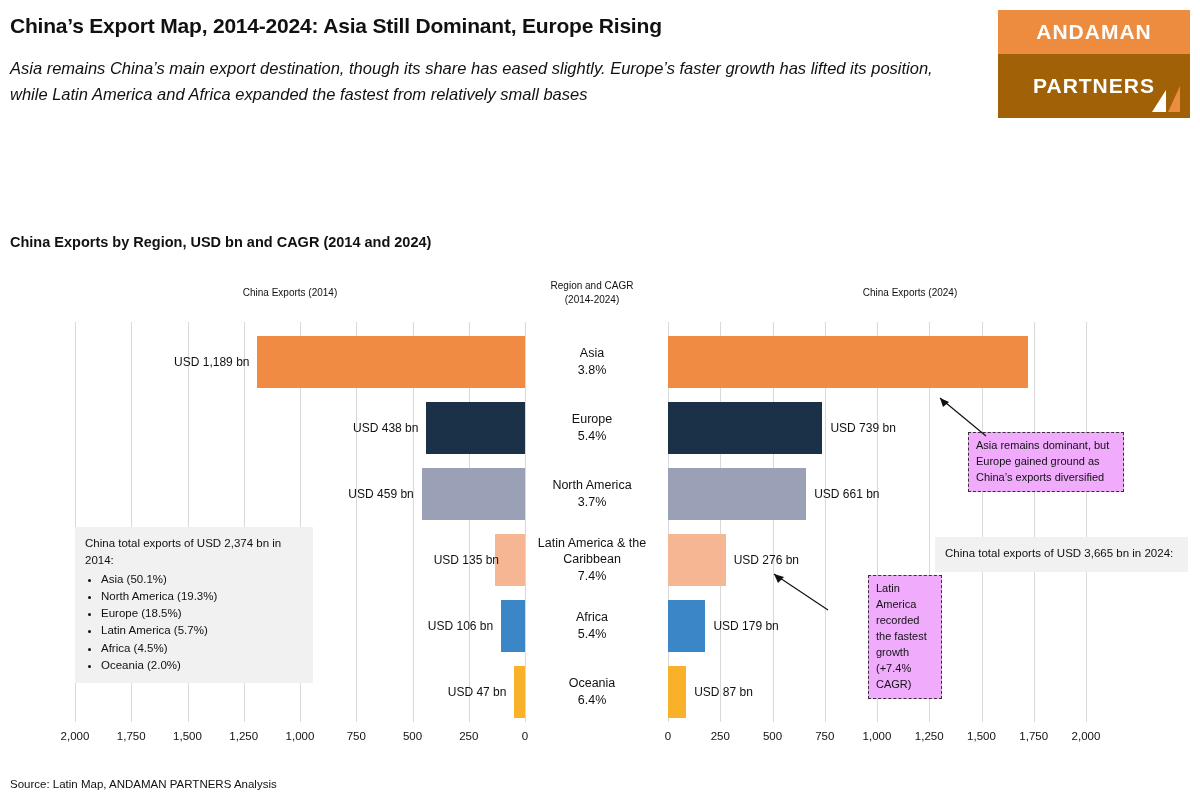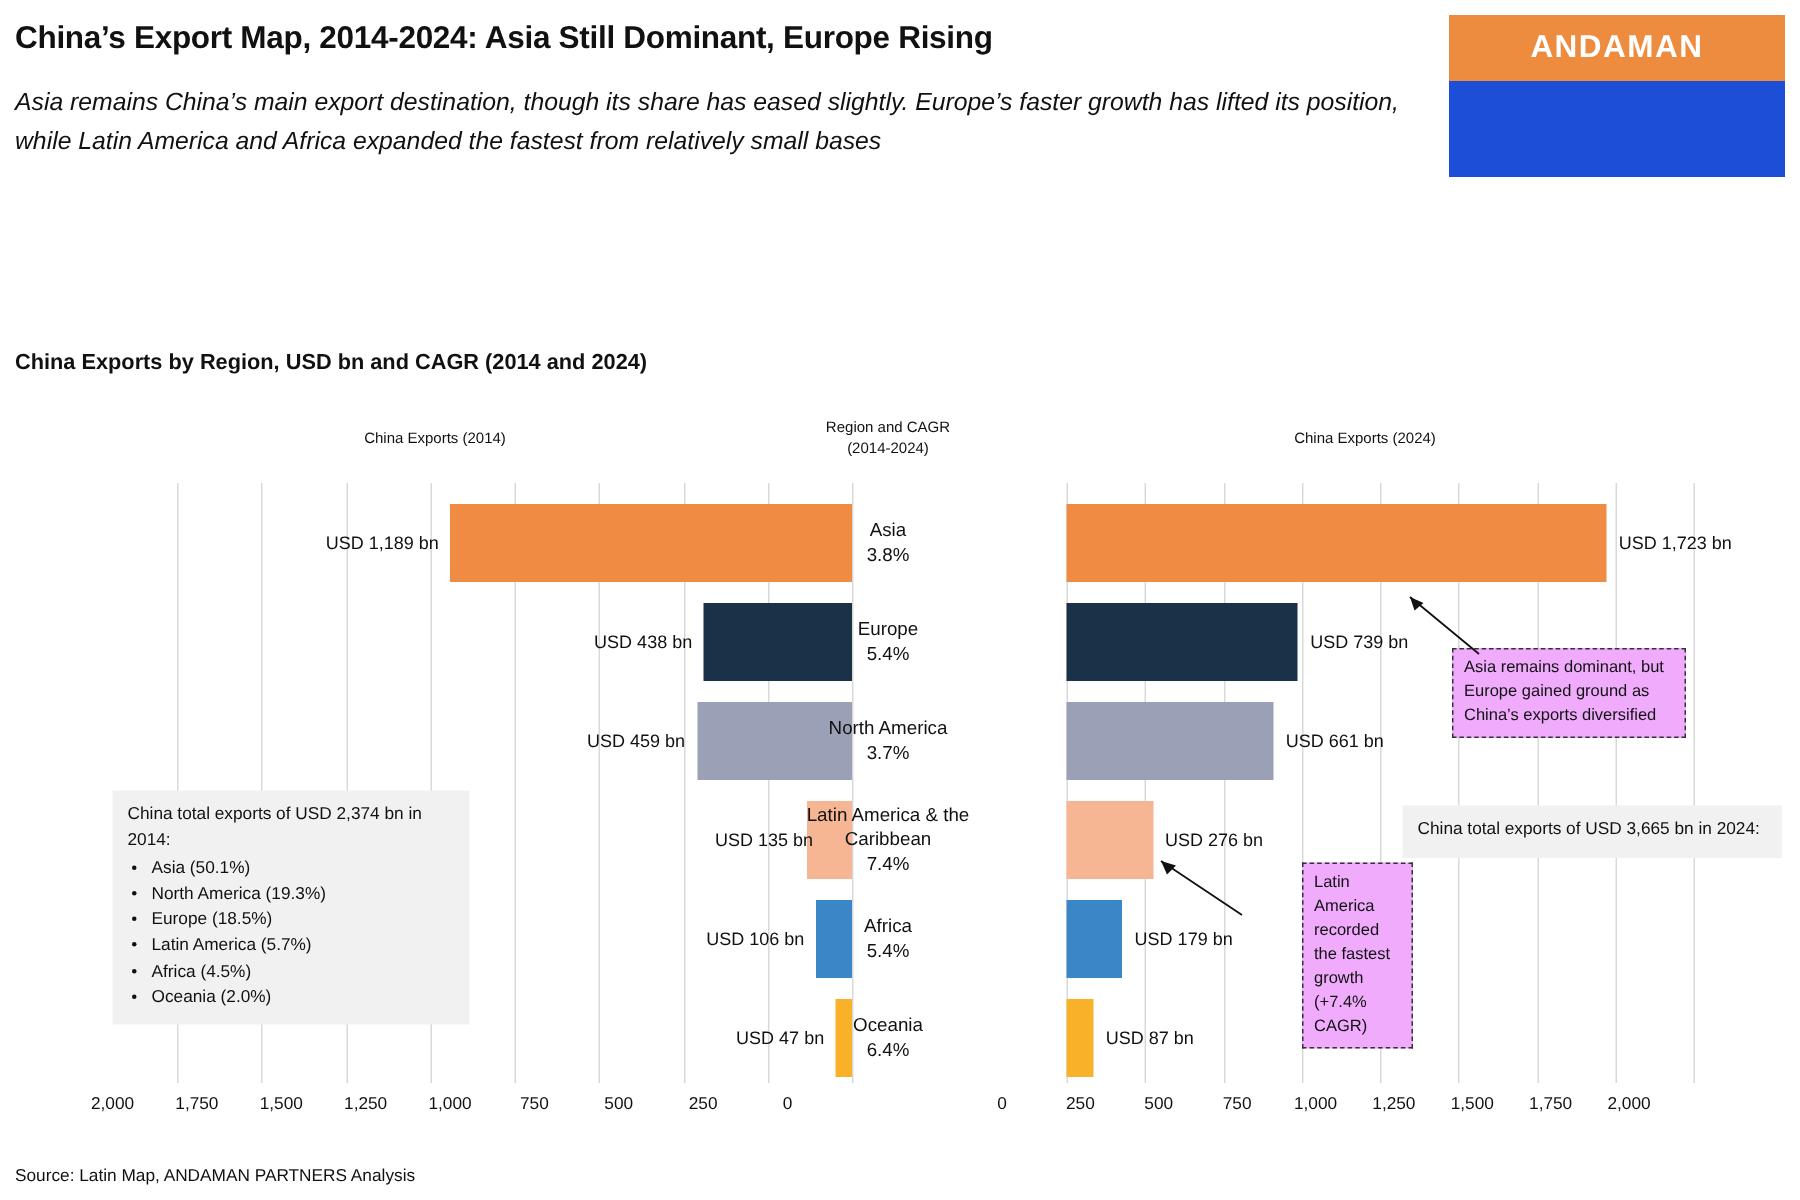--- a/index.html
+++ b/index.html
@@ -36,23 +36,23 @@
     font-style: italic;
     line-height: 1.55;
     color: #111111;
   }
 
   
   .logo {
     position: absolute;
     right: 10px;
     top: 10px;
-    width: 224px;
+    width: 192px;
     height: 108px;
-    background: #1d4ed8;
+    background: #a16207;
     overflow: hidden;
   }
   .logo-top {
     height: 44px;
     background: #ed8b3f;
     display: flex;
     align-items: center;
     justify-content: center;
   }
   .logo-top span {
@@ -103,21 +103,20 @@
   }
   #hdr-left  { left: 140px; top: 286px; width: 300px; }
   #hdr-mid   { left: 492px; top: 279px; width: 200px; }
   #hdr-right { left: 760px; top: 286px; width: 300px; }
 
   
   .plot {
     position: absolute;
     top: 322px;
     height: 400px;
-    margin-left: 43px;
   }
   #plot-left  { left: 75px;  width: 450px; }
   #plot-right { left: 668px; width: 418px; }
 
   .gridline {
     position: absolute;
     top: 0;
     bottom: 0;
     width: 1px;
     background: #d9d9d9;
@@ -212,20 +211,27 @@
 </style>
 </head>
 <body>
 
 <div class="title">China’s Export Map, 2014-2024: Asia Still Dominant, Europe Rising</div>
 <div class="subtitle">Asia remains China’s main export destination, though its share has eased slightly. Europe’s faster growth has lifted its position, while Latin America and Africa expanded the fastest from relatively small bases</div>
 
 <div class="logo">
   <div class="logo-top">
     <span>ANDAMAN</span>
+  </div>
+  <div class="logo-bottom">
+    <span>PARTNERS</span>
+    <svg class="logo-mark" viewBox="0 0 34 34">
+      <polygon points="2,32 16,10 16,32" fill="#ffffff"></polygon>
+      <polygon points="18,32 30,6 30,32" fill="#ed8b3f"></polygon>
+    </svg>
   </div>
 </div>
 
 <div class="chart-title">China Exports by Region, USD bn and CAGR (2014 and 2024)</div>
 
 <div class="panel-header" id="hdr-left">China Exports (2014)</div>
 <div class="panel-header" id="hdr-mid">
   <div>Region and CAGR</div>
   <div>(2014-2024)</div>
 </div>
@@ -258,21 +264,20 @@
     <div class="gridline" style="left: 0px;"></div>
     <div class="gridline" style="left: 52.25px;"></div>
     <div class="gridline" style="left: 104.5px;"></div>
     <div class="gridline" style="left: 156.75px;"></div>
     <div class="gridline" style="left: 209px;"></div>
     <div class="gridline" style="left: 261.25px;"></div>
     <div class="gridline" style="left: 313.5px;"></div>
     <div class="gridline" style="left: 365.75px;"></div>
     <div class="gridline" style="left: 418px;"></div>
     <div class="bar" style="top: 14px; left: 0px; width: 360.107px; background: rgb(239, 139, 66);"></div>
-    <div class="bar-label" style="top: 14px; left: 368.107px;">USD 1,723 bn</div>
     <div class="bar" style="top: 80px; left: 0px; width: 154.451px; background: rgb(27, 49, 72);"></div>
     <div class="bar-label" style="top: 80px; left: 162.451px;">USD 739 bn</div>
     <div class="bar" style="top: 146px; left: 0px; width: 138.149px; background: rgb(154, 160, 181);"></div>
     <div class="bar-label" style="top: 146px; left: 146.149px;">USD 661 bn</div>
     <div class="bar" style="top: 212px; left: 0px; width: 57.684px; background: rgb(247, 182, 147);"></div>
     <div class="bar-label" style="top: 212px; left: 65.684px;">USD 276 bn</div>
     <div class="bar" style="top: 278px; left: 0px; width: 37.411px; background: rgb(59, 134, 198);"></div>
     <div class="bar-label" style="top: 278px; left: 45.411px;">USD 179 bn</div>
     <div class="bar" style="top: 344px; left: 0px; width: 18.183px; background: rgb(249, 177, 42);"></div>
     <div class="bar-label" style="top: 344px; left: 26.183px;">USD 87 bn</div>

